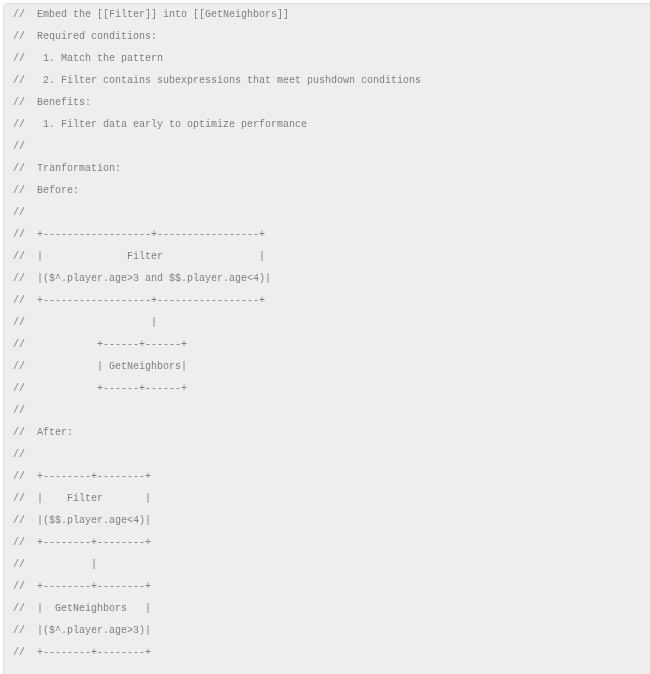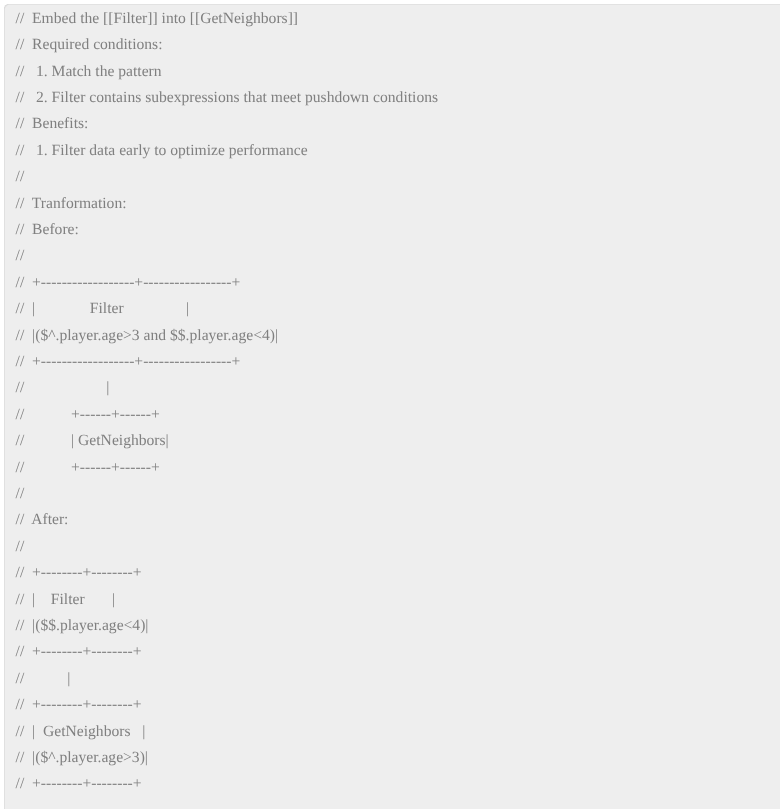--- a/index.html
+++ b/index.html
@@ -26,22 +26,22 @@
     box-sizing: border-box;
     overflow: hidden;
   }
 
   #code-lines {
     position: absolute;
     left: 9px;
     top: 0px;
     margin: 0;
     padding: 0;
-    font-family: Liberation Serif, serif;
-    font-size: 13px;
+    font-family: Liberation Mono, monospace;
+    font-size: 10px;
     line-height: 22px;
     color: #808080;
     white-space: pre;
     letter-spacing: 0px;
     -webkit-font-smoothing: antialiased;
   }
 
   .code-line {
     display: block;
     height: 22px;

